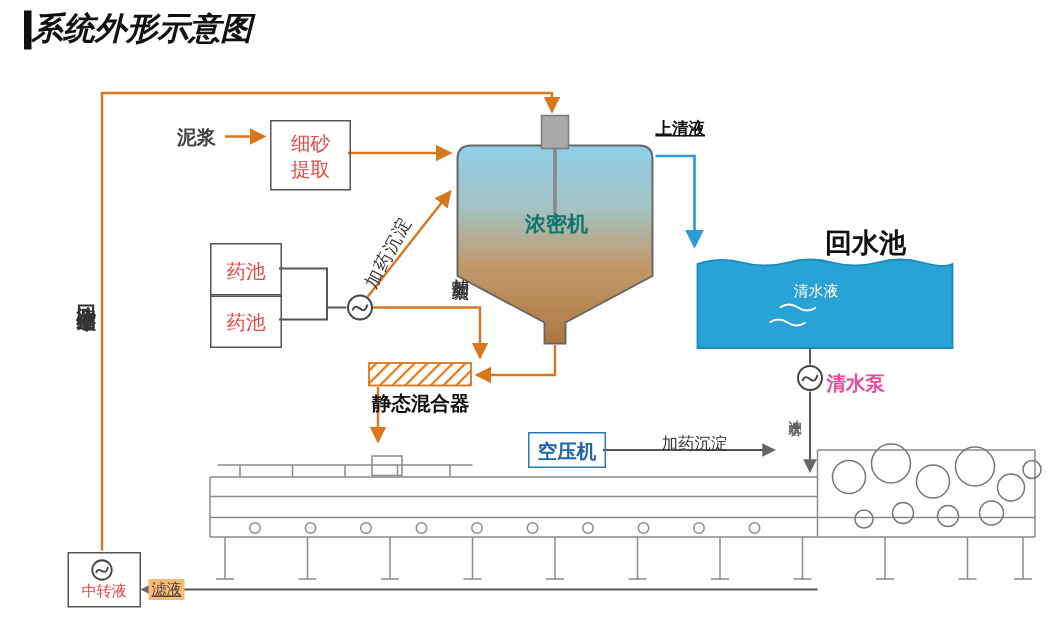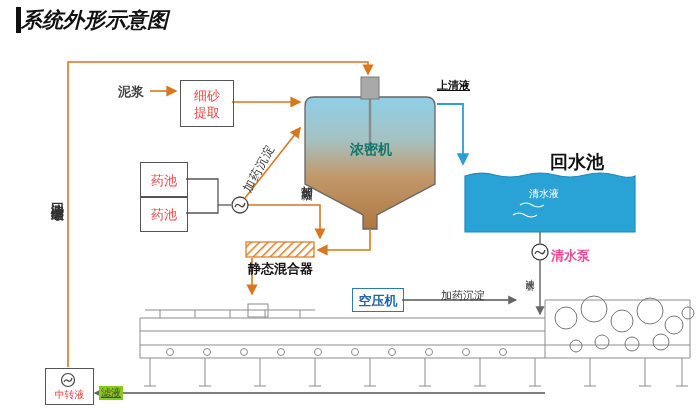--- a/index.html
+++ b/index.html
@@ -9,21 +9,21 @@
          border-left:5px solid #111;padding-left:0;line-height:26px;font-style:italic;}
   svg.canvas{position:absolute;left:0;top:0;}
   .lbl{position:absolute;color:#222;white-space:nowrap;}
   .b{font-weight:bold;}
   .box{position:absolute;border:1.4px solid #555;background:transparent;
        display:flex;flex-direction:column;align-items:center;justify-content:center;
        font-size:13px;color:#ef4444;line-height:17px;}
   .vert{writing-mode:vertical-rl;text-orientation:upright;letter-spacing:2px;}
   .rot{transform:rotate(-62deg);transform-origin:left center;letter-spacing:1px;}
   .comp{border:1.5px solid #2a7ab8;color:#1f66a8;font-weight:bold;}
-  .onwhite{background:#84cc16;padding:0 2px;text-decoration:underline;}
+  .onwhite{background:#fdba74;padding:0 2px;text-decoration:underline;}
 </style>
 </head>
 <body>
 
 <div class="stage">
 
   <div class="title">系统外形示意图</div>
 
   <svg class="canvas" width="700" height="420" viewBox="0 0 700 420">
     <defs>

